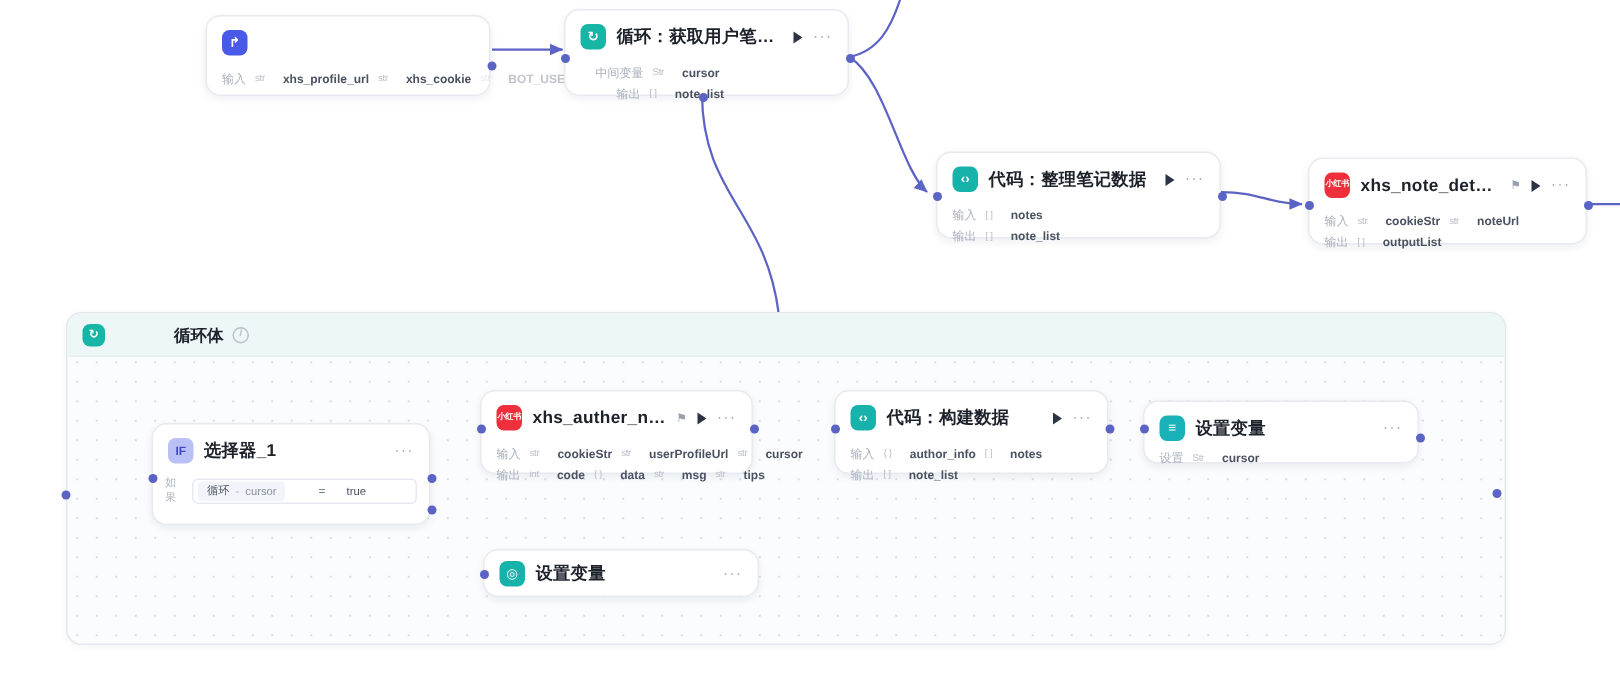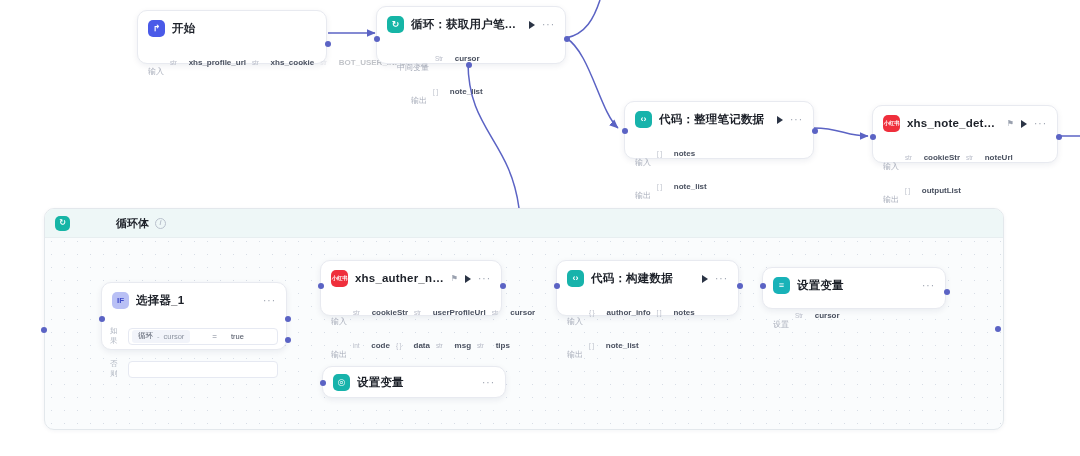--- a/index.html
+++ b/index.html
@@ -30,21 +30,21 @@
     padding:9px 10px 7px 10px;
     gap:7px;
   }
   .node-title{
     font-size:11.5px;color:#1d2129;font-weight:700;
     white-space:nowrap;overflow:hidden;text-overflow:ellipsis;
     flex:1 1 auto;letter-spacing:.2px;
   }
   .node-body{padding:0 10px 8px 10px;}
   .io-row{display:flex;align-items:center;gap:6px;margin-top:3px;white-space:nowrap;}
-  .io-label{font-size:8px;color:#a9aebb;flex:0 0 auto;margin-top:19px;}
+  .io-label{font-size:8px;color:#a9aebb;flex:0 0 auto;}
   .io-chip{display:inline-flex;align-items:center;gap:12px;font-size:8px;color:#4a5160;font-weight:700;}
   .ty{font-size:6.5px;color:#b9bdc9;font-weight:400;letter-spacing:-.2px;}
 
   
   .nicon{
     width:17px;height:17px;border-radius:5px;flex:0 0 auto;
     display:flex;align-items:center;justify-content:center;
     color:#fff;font-size:9px;font-weight:700;line-height:1;
   }
   .ic-start{background:#4a5ae8;}
@@ -78,21 +78,21 @@
     background:#eef7f7;display:flex;align-items:center;gap:6px;padding:0 10px;
     box-sizing:border-box;border-bottom:1px solid #e7eef0;
   }
   #loopbody-title{font-size:11px;font-weight:700;color:#1d2129;margin-left:40px;}
   .info-i{
     width:9px;height:9px;border-radius:50%;border:1px solid #b9c0cc;
     color:#b9c0cc;font-size:7px;line-height:8px;text-align:center;font-style:italic;font-weight:700;
   }
 
   
-  #n-selector .sel-row{display:flex;align-items:center;gap:6px;margin-top:13px;}
+  #n-selector .sel-row{display:flex;align-items:center;gap:6px;margin-top:4px;}
   .sel-lbl{font-size:7.5px;color:#b0b6c2;flex:0 0 12px;}
   .cond-box{
     flex:1 1 auto;height:17px;border:1px solid #e6e9f2;border-radius:4px;
     display:flex;align-items:center;background:#fff;box-sizing:border-box;
   }
   .cond-left{
     background:#f2f4fa;border-radius:3px;height:13px;margin:0 0 0 3px;
     display:flex;align-items:center;gap:4px;padding:0 6px;flex:0 0 auto;
   }
   .cond-var{font-size:7.5px;color:#4a5160;font-weight:400;}
@@ -137,21 +137,20 @@
 
       <path d="M739,284 L761,284" marker-end="url(#ah)"></path>
 
       <path d="M946,291 C968,293 980,322 998,329" marker-end="url(#ah)"></path>
     </g>
   </svg>
 
   <div class="node" id="n-start" style="left:137px;top:10px;width:190px;height:54px;">
     <div class="node-head">
       <span class="nicon ic-start">↱</span>
-      <span class="node-title">开始</span>
     </div>
     <div class="node-body">
       <div class="io-row">
         <span class="io-label">输入</span>
         <span class="io-chip">
           <span class="ty">str</span>
           <span>xhs_profile_url</span>
         </span>
         <span class="io-chip">
           <span class="ty">str</span>
@@ -282,24 +281,20 @@
         <div class="cond-box">
           <span class="cond-left">
             <span class="cond-var">循环</span>
             <span class="cond-sep">-</span>
             <span class="cond-field">cursor</span>
           </span>
           <span class="cond-op">=</span>
           <span class="cond-val">true</span>
         </div>
       </div>
-      <div class="sel-row">
-        <span class="sel-lbl">否则</span>
-        <div class="empty-box"></div>
-      </div>
     </div>
     <span class="port" style="left:-3px;top:33px;"></span>
     <span class="port" style="left:183px;top:33px;"></span>
     <span class="port" style="left:183px;top:54px;"></span>
   </div>
 
   <div class="node" id="n-auther-notes" style="left:320px;top:260px;width:182px;height:56px;">
     <div class="node-head">
       <span class="nicon ic-xhs">小红书</span>
       <span class="node-title">xhs_auther_notes：获取数据</span>

